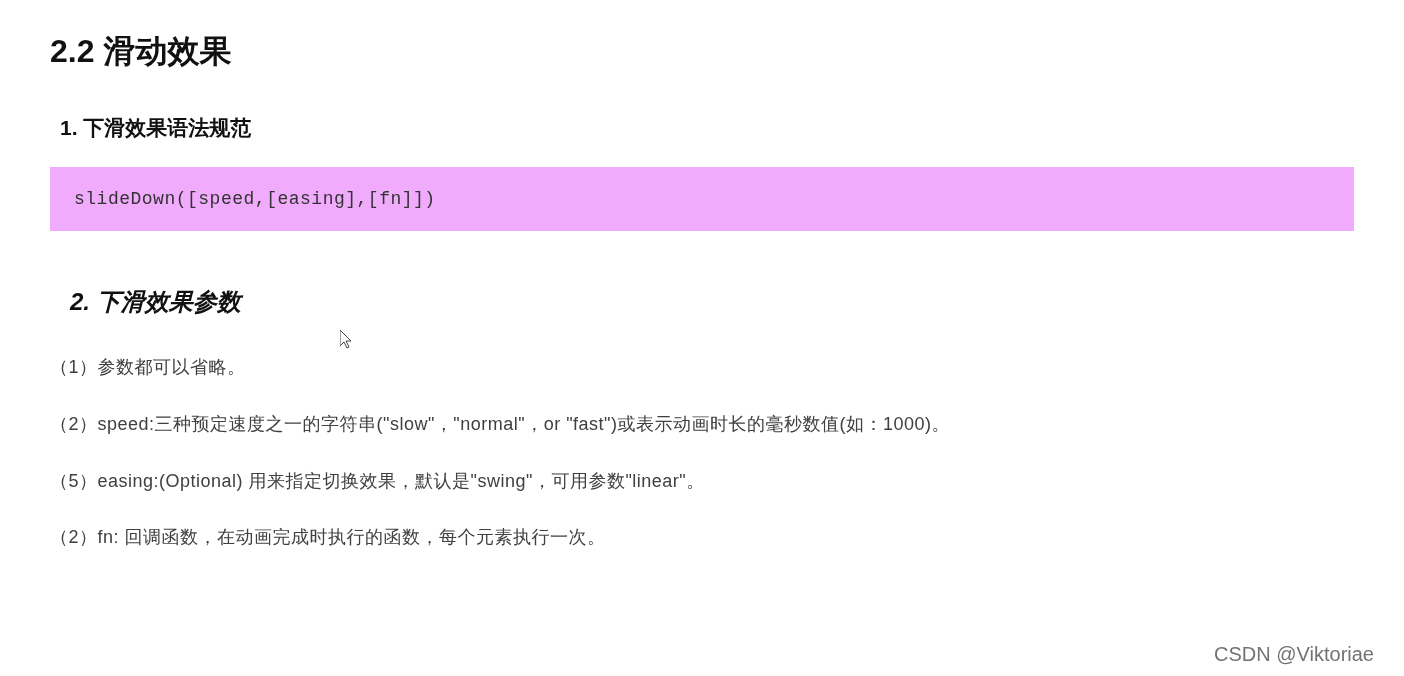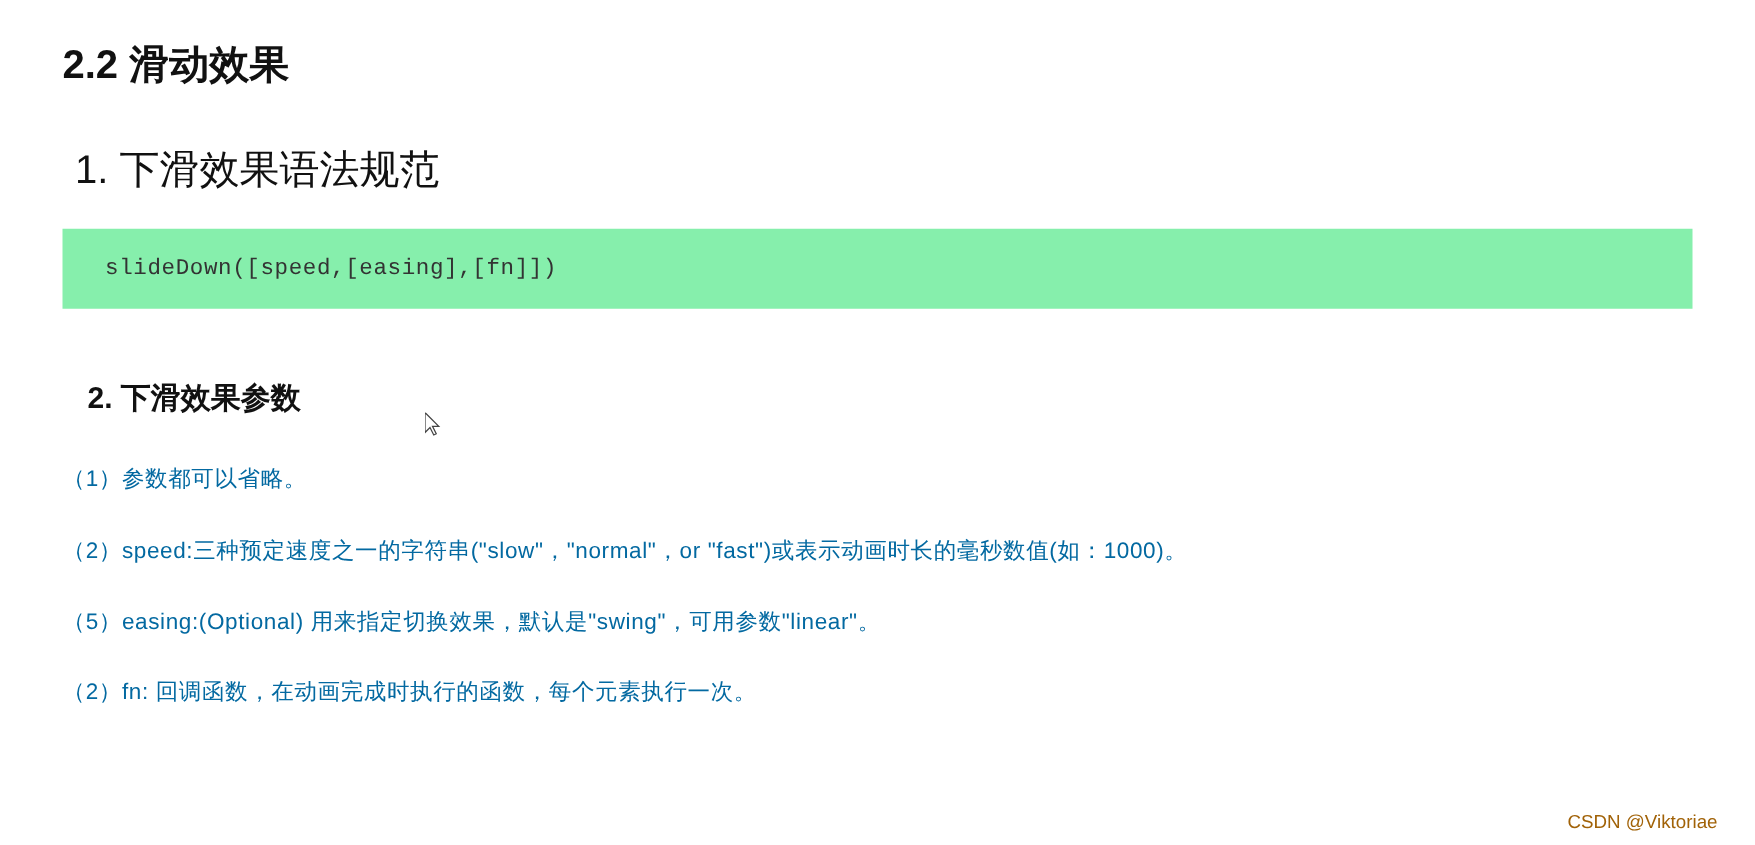--- a/index.html
+++ b/index.html
@@ -17,56 +17,57 @@
       color: #222;
     }
     .section-title {
       font-size: 32px;
       font-weight: bold;
       margin-top: 10px;
       margin-bottom: 40px;
       color: #111;
     }
     .subsection-title {
-      font-size: 32px;
-      font-weight: normal;
+      font-size: 21px;
+      font-weight: bold;
       margin-bottom: 25px;
       color: #111;
       margin-left: 10px;
       margin-top: 16px;
     }
     .code-block {
-      background: #86efac;
-      padding: 22px 34px;
+      background: #f0abfc;
+      padding: 22px 24px;
       font-family: "Courier New", Consolas, monospace;
       font-size: 18px;
       color: #333;
       margin-bottom: 55px;
       letter-spacing: 0.5px;
     }
     .param-section-title {
       font-size: 24px;
       font-weight: bold;
       margin-bottom: 35px;
       color: #111;
       margin-left: 20px;
+      font-style: italic;
     }
     .param-item {
       font-size: 18px;
-      color: #0369a1;
+      color: #404040;
       margin-bottom: 28px;
       line-height: 1.6;
       letter-spacing: 0.5px;
     }
     .watermark {
       position: absolute;
       bottom: 10px;
       right: 30px;
-      color: #a16207;
-      font-size: 15px;
+      color: #737373;
+      font-size: 20px;
       font-family: Arial, sans-serif;
     }
     .cursor-icon {
       position: absolute;
       left: 340px;
       top: 330px;
       width: 16px;
       height: 20px;
     }
   </style>

